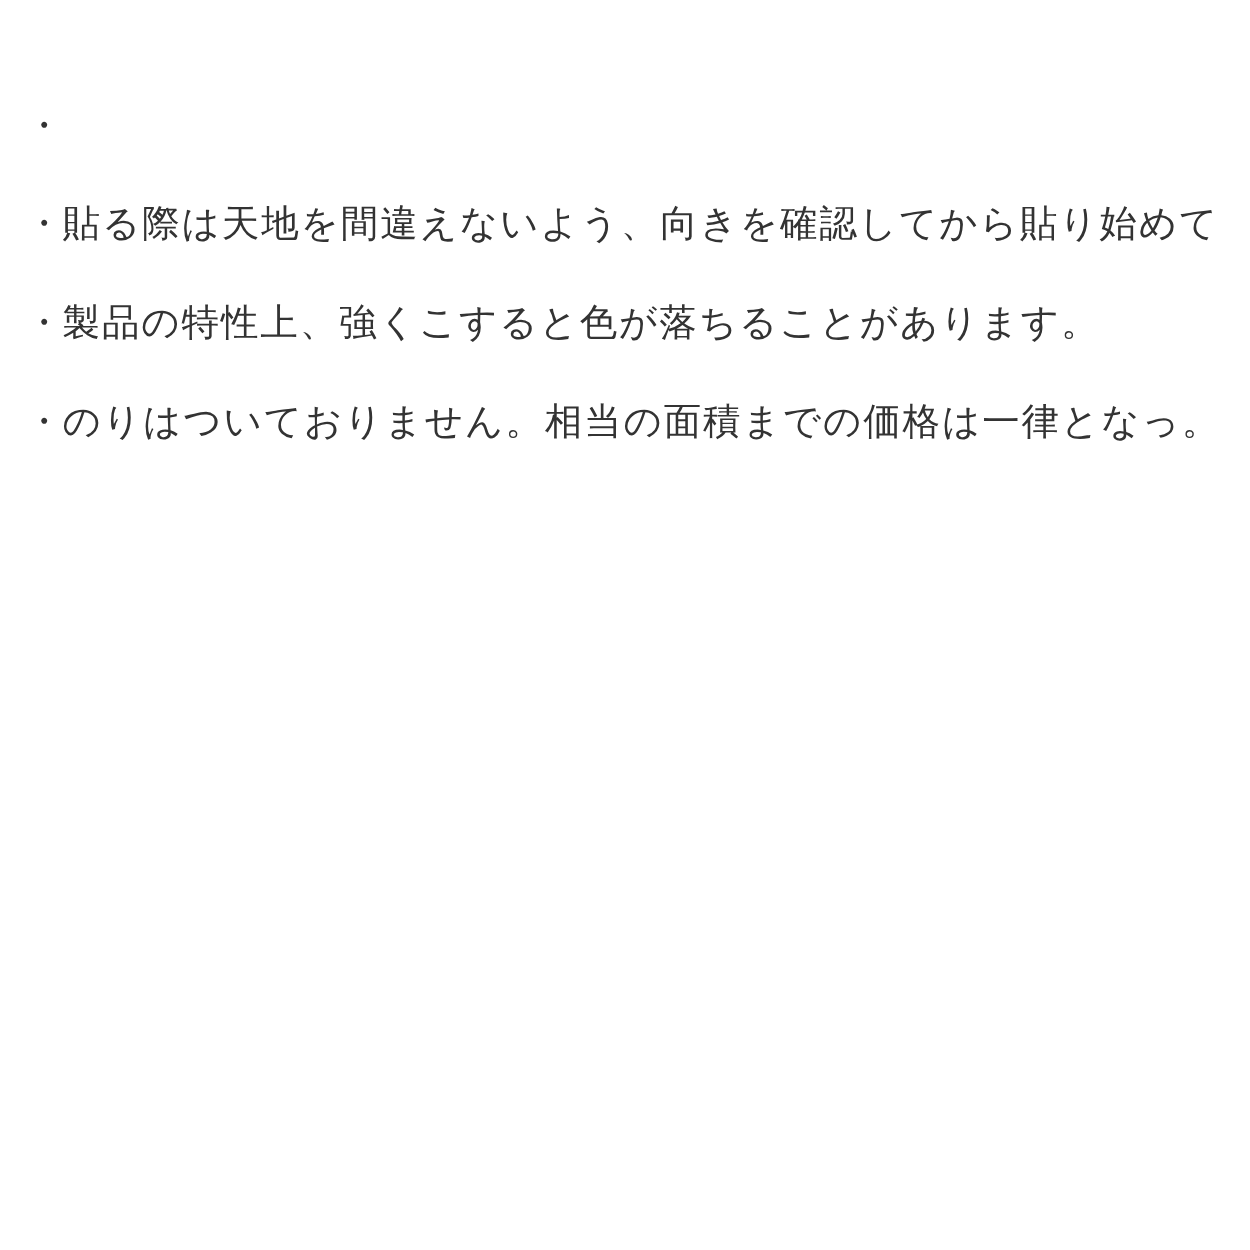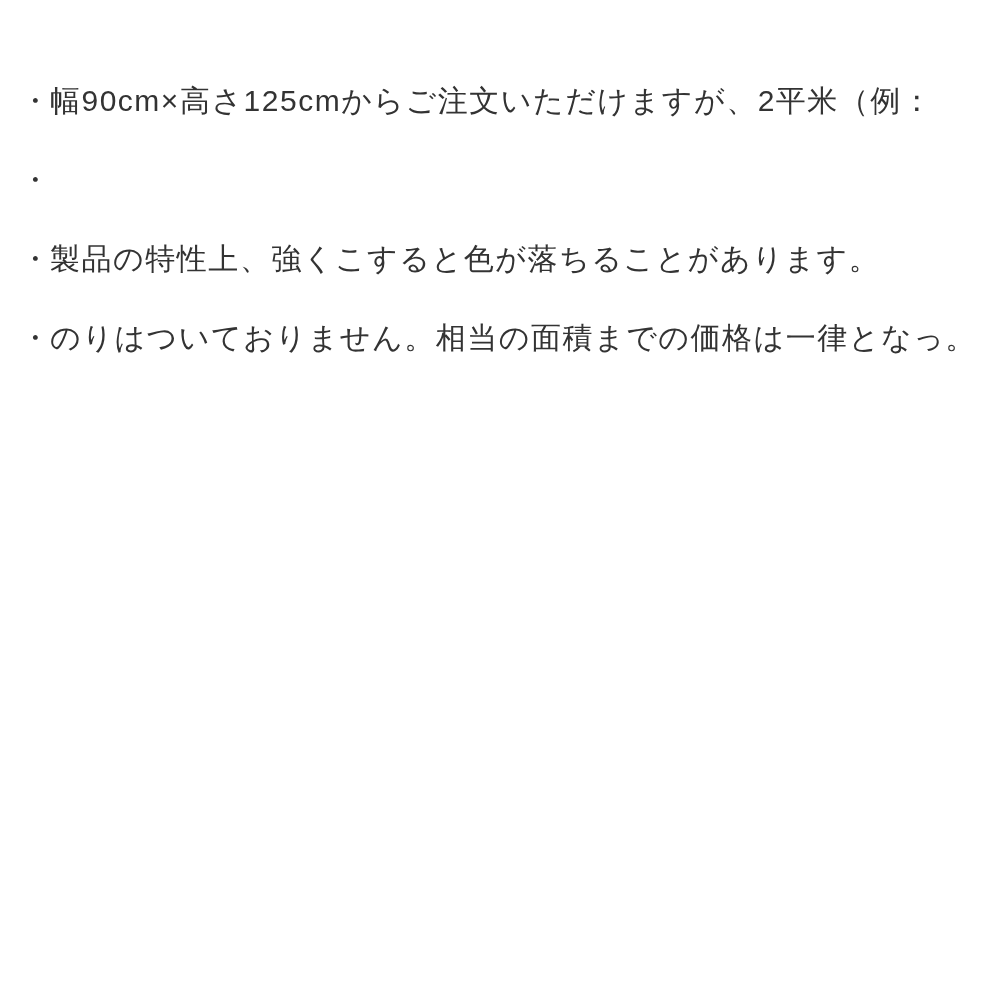--- a/index.html
+++ b/index.html
@@ -42,27 +42,27 @@
   }
 </style>
 </head>
 <body>
 
 <div class="notes-page">
 
   <div class="note">
     <span class="bullet">・</span>
     <div class="note-lines">
-      <div class="line">幅90cm×高さ125cmからご注文いただけますが、2平米（例：</div>
     </div>
   </div>
 
   <div class="note">
     <span class="bullet">・</span>
     <div class="note-lines">
+      <div class="line">貼る際は天地を間違えないよう、向きを確認してから貼り始めて</div>
     </div>
   </div>
 
   <div class="note">
     <span class="bullet">・</span>
     <div class="note-lines">
       <div class="line">製品の特性上、強くこすると色が落ちることがあります。</div>
     </div>
   </div>
 

